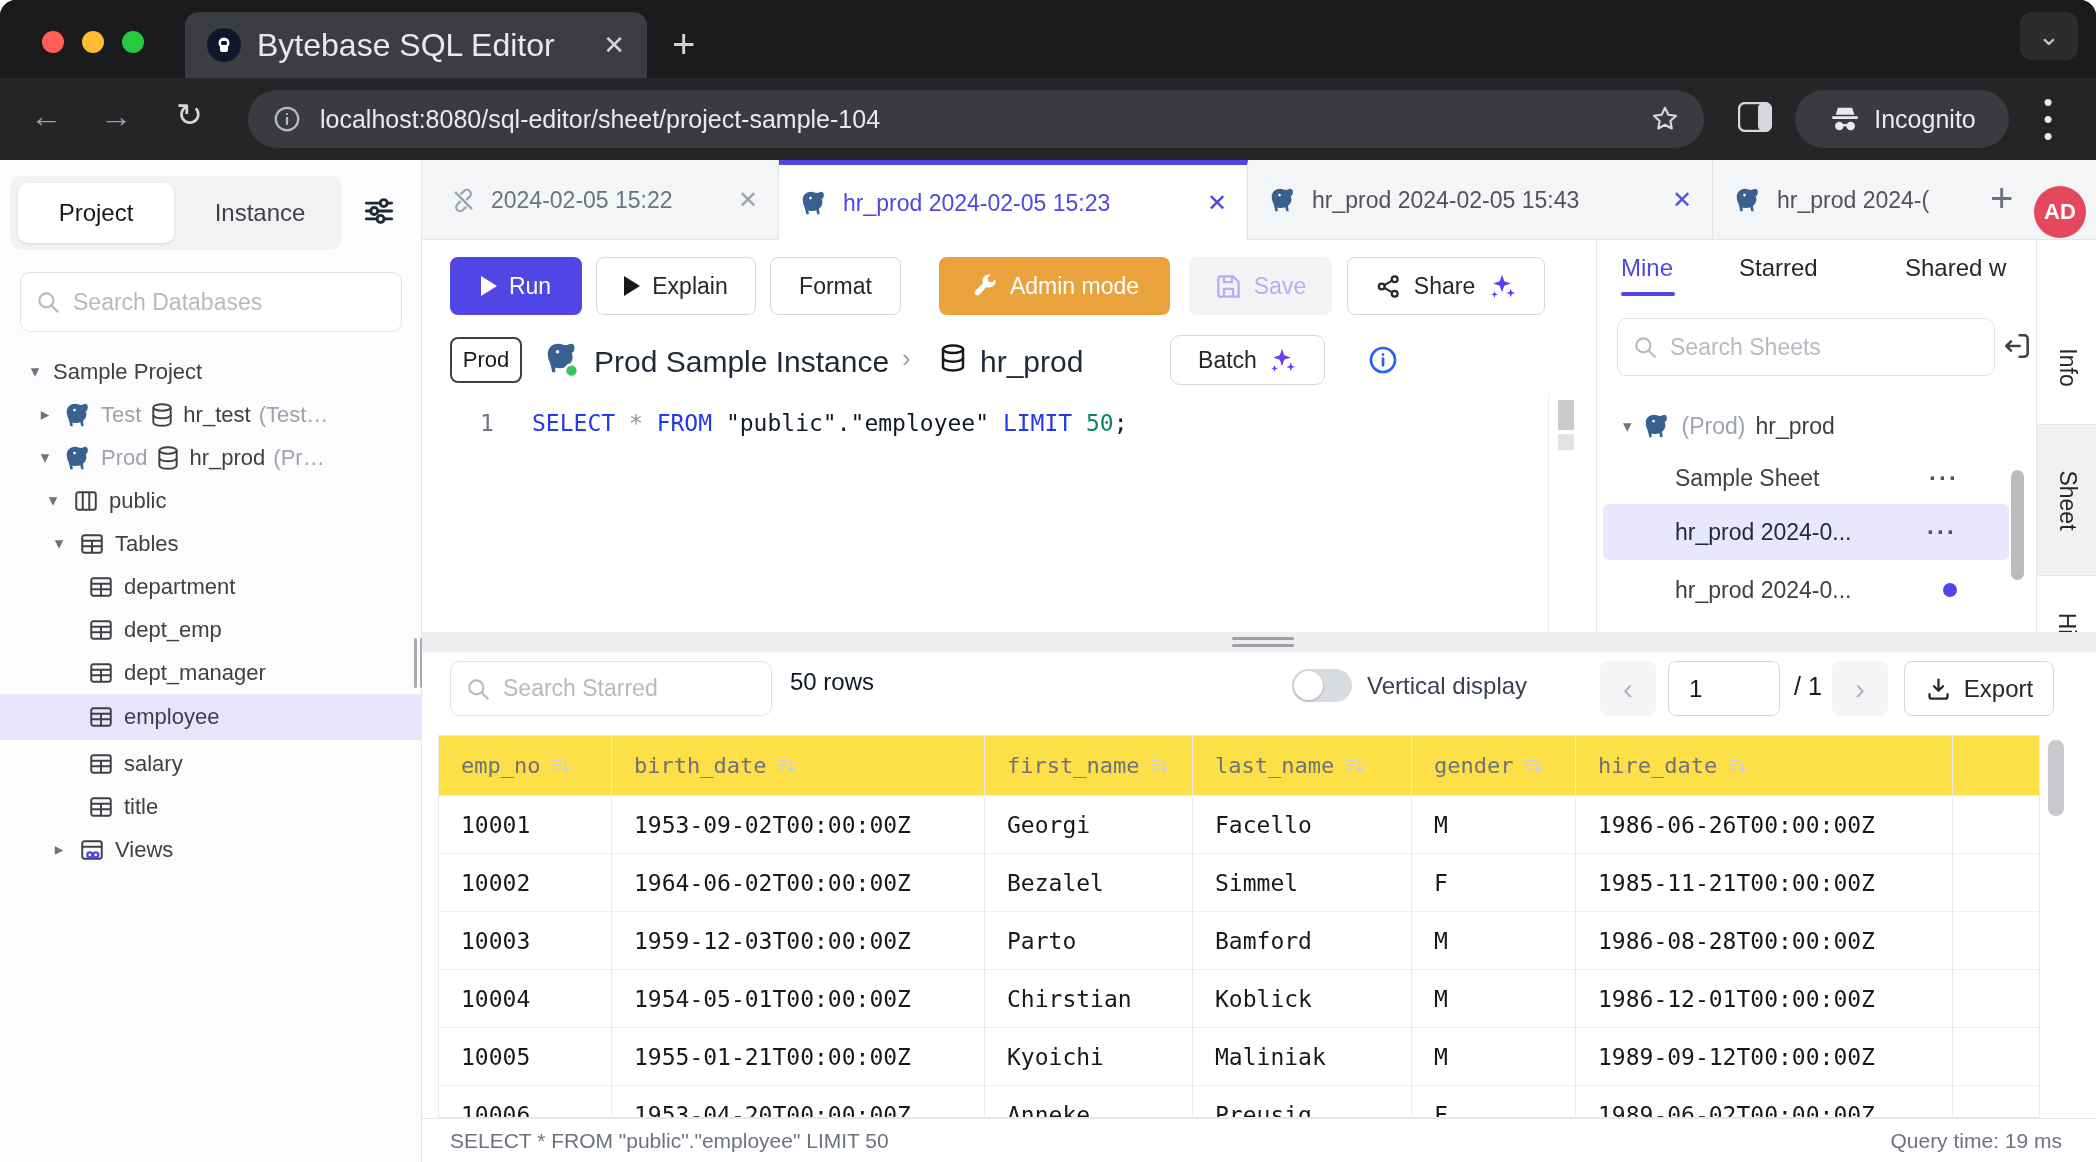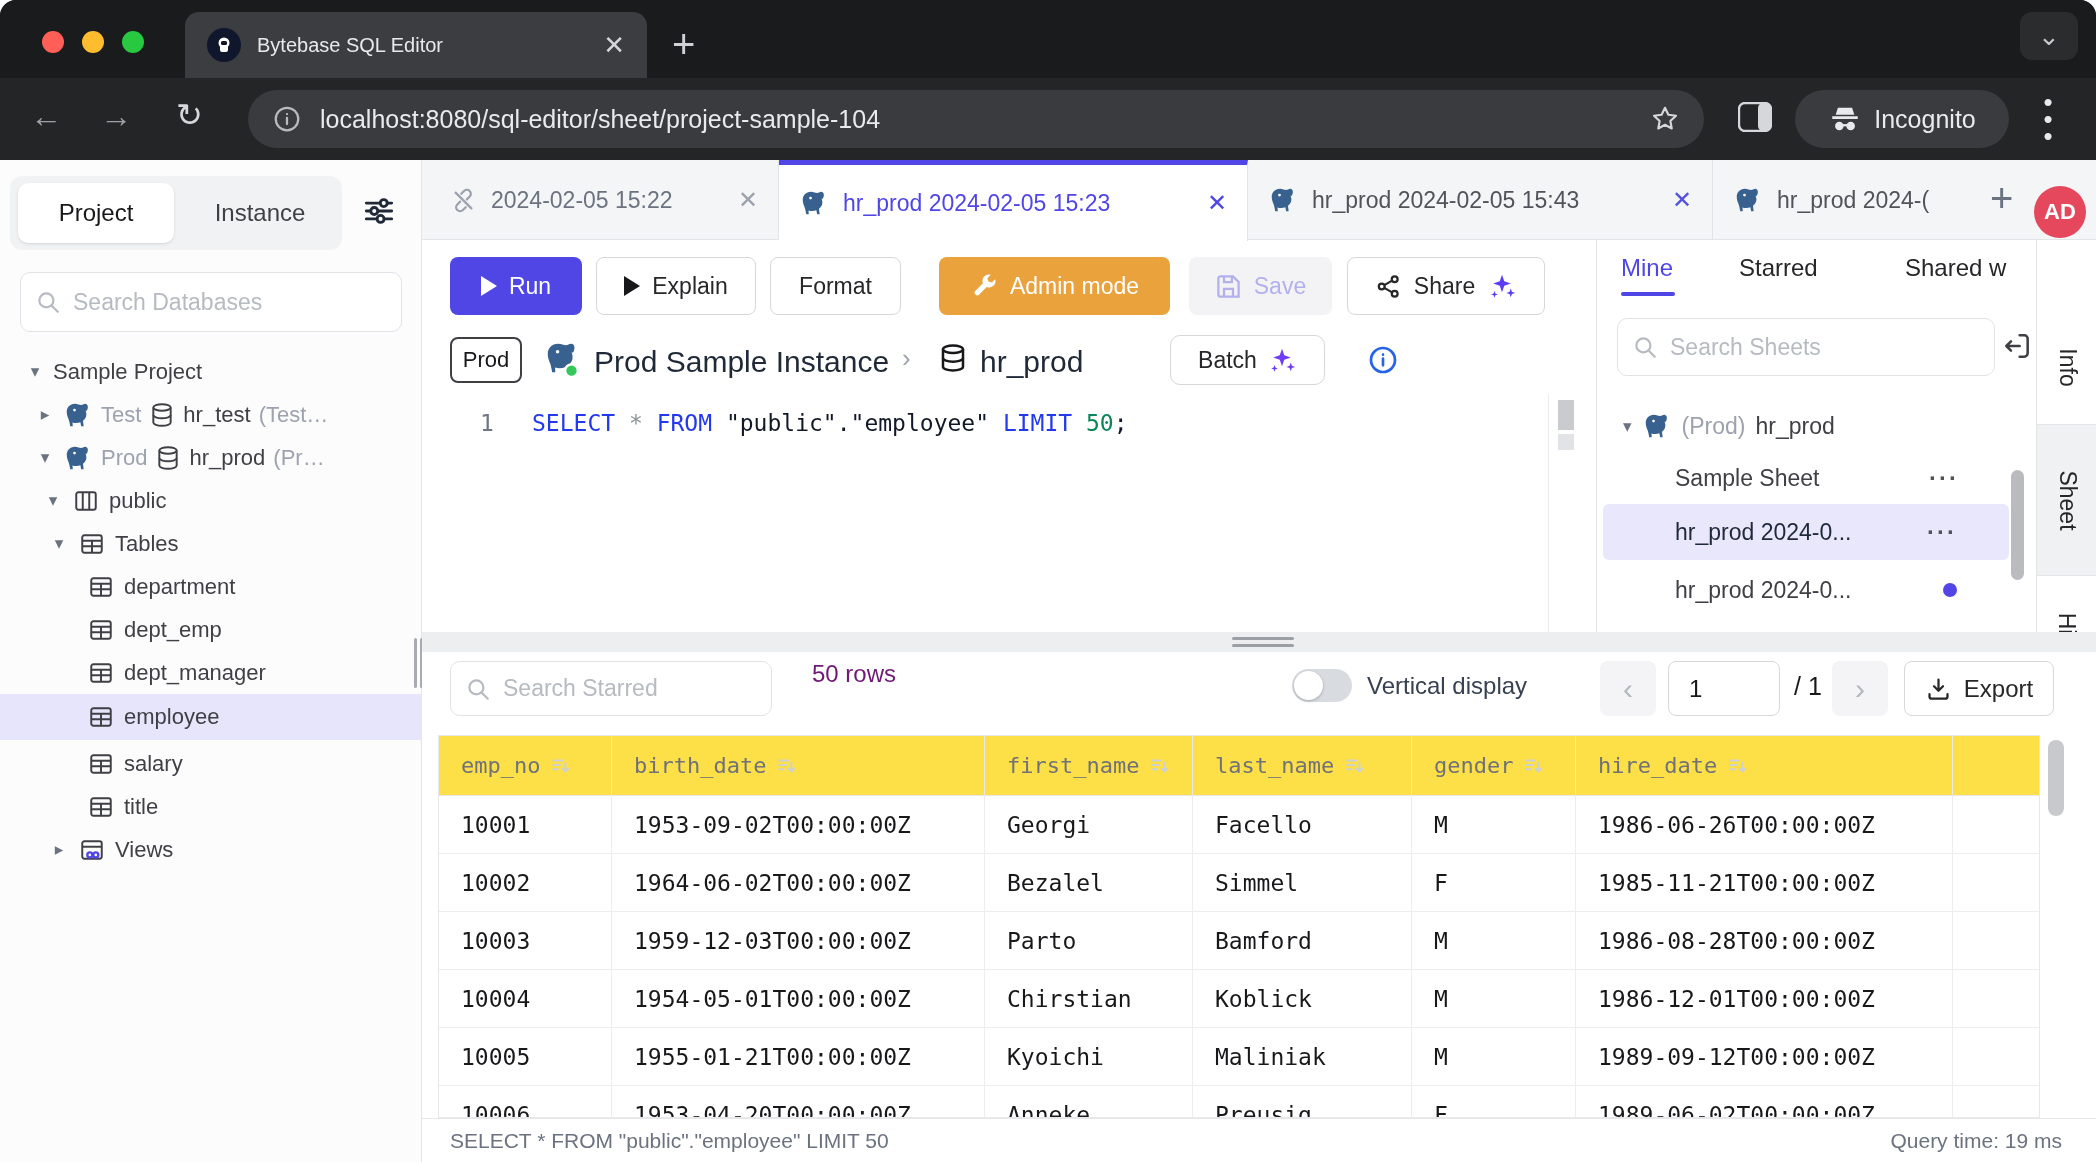--- a/index.html
+++ b/index.html
@@ -5,21 +5,21 @@
   * { margin:0; padding:0; box-sizing:border-box; }
   html,body { width:2096px; height:1162px; background:#fff; font-family:"Liberation Sans", sans-serif; overflow:hidden; }
   #root { position:relative; width:2096px; height:1162px; background:#fff; border-radius:16px 16px 0 0; overflow:hidden; }
 
   
   .chrome { position:absolute; left:0; top:0; width:2096px; height:160px; background:#1e1f21; }
   .tabstrip { position:absolute; left:0; top:0; width:2096px; height:78px; background:#1a1b1d; }
   .tl { position:absolute; top:31px; width:22px; height:22px; border-radius:50%; }
   .btab { position:absolute; left:185px; top:12px; width:462px; height:66px; background:#3b3d40; border-radius:14px 14px 0 0; display:flex; align-items:center; padding:0 22px; gap:16px; }
   .favicon { width:34px; height:34px; border-radius:50%; background:#10162b; display:flex; align-items:center; justify-content:center; flex:0 0 auto; }
-  .btab-title { color:#e7e9ec; font-size:20px; flex:1; white-space:nowrap; overflow:hidden; }
+  .btab-title { color:#e7e9ec; font-size:32px; flex:1; white-space:nowrap; overflow:hidden; }
   .btab-x { color:#d4d6d9; font-size:26px; }
   .newtab { position:absolute; left:672px; top:22px; color:#cfd2d5; font-size:40px; font-weight:300; line-height:44px; }
   .win-chevron { position:absolute; right:18px; top:12px; width:58px; height:48px; background:#2b2c2e; border-radius:12px; color:#c6c9cc; font-size:26px; display:flex; align-items:center; justify-content:center; }
   .omnirow { position:absolute; left:0; top:78px; width:2096px; height:82px; background:#242527; display:flex; align-items:center; }
   .navic { font-size:32px; color:#9aa0a6; }
   .urlpill { position:absolute; left:248px; top:12px; width:1456px; height:58px; background:#3a3b3e; border-radius:29px; display:flex; align-items:center; padding:0 24px; gap:18px; }
   .urltext { color:#e8eaed; font-size:25px; flex:1; white-space:nowrap; overflow:hidden; }
   .incog { position:absolute; left:1795px; top:12px; width:214px; height:58px; background:#3a3b3e; border-radius:29px; display:flex; align-items:center; justify-content:center; gap:12px; color:#e8eaed; font-size:25px; }
   .paneic { position:absolute; left:1738px; top:24px; }
   .dots3 { position:absolute; left:2040px; top:16px; color:#e8eaed; font-size:26px; line-height:17px; letter-spacing:0; text-align:center; width:16px; }
@@ -96,21 +96,21 @@
   .vtab span { transform:rotate(90deg); white-space:nowrap; display:inline-block; }
   .vtab-active { background:#f0f1f3; border-top:1px solid #e4e5e9; border-bottom:1px solid #e4e5e9; }
 
   
   .hdivider { position:absolute; left:0; top:472px; width:1674px; height:20px; background:#edeef0; }
   .pill-line { position:absolute; left:810px; width:62px; height:3px; background:#9aa0a6; border-radius:2px; }
 
   
   .results { position:absolute; left:0; top:492px; width:1674px; height:466px; background:#fff; overflow:hidden; }
   .sb-res { left:28px; top:9px; width:322px; height:55px; }
-  .rowcount { position:absolute; left:368px; top:8px; font-size:24px; color:#701a75;margin-left:22px; }
+  .rowcount { position:absolute; left:368px; top:16px; font-size:24px; color:#0f172a; }
   .toggle { position:absolute; left:870px; top:17px; width:60px; height:33px; background:#d8dbe0; border-radius:17px; }
   .knob { position:absolute; left:2px; top:2px; width:29px; height:29px; background:#fff; border-radius:50%; box-shadow:0 1px 3px rgba(0,0,0,.25); }
   .verlabel { position:absolute; left:945px; top:20px; font-size:24px; color:#374151; }
   .pgbtn { position:absolute; top:9px; width:56px; height:55px; background:#f4f4f6; border-radius:8px; color:#b3b7bd; font-size:30px; display:flex; align-items:center; justify-content:center; }
   .pginput { position:absolute; left:1246px; top:9px; width:112px; height:55px; border:1px solid #d6d7db; border-radius:8px; background:#fff; font-size:24px; color:#18181b; display:flex; align-items:center; padding-left:20px; }
   .pgtotal { position:absolute; left:1372px; top:20px; font-size:25px; color:#18181b; }
   .exportbtn { position:absolute; left:1482px; top:9px; width:150px; height:55px; border:1px solid #d6d7db; border-radius:8px; background:#fff; display:flex; align-items:center; justify-content:center; gap:12px; font-size:24px; color:#27272a; }
 
   .rtable { position:absolute; left:16px; top:83px; width:1602px; height:383px; border:1px solid #e8e8ea; overflow:hidden; font-family:"DejaVu Sans Mono", monospace; }
   .trh, .trd { display:grid; grid-template-columns:173px 373px 208px 219px 164px 377px 1fr; }

